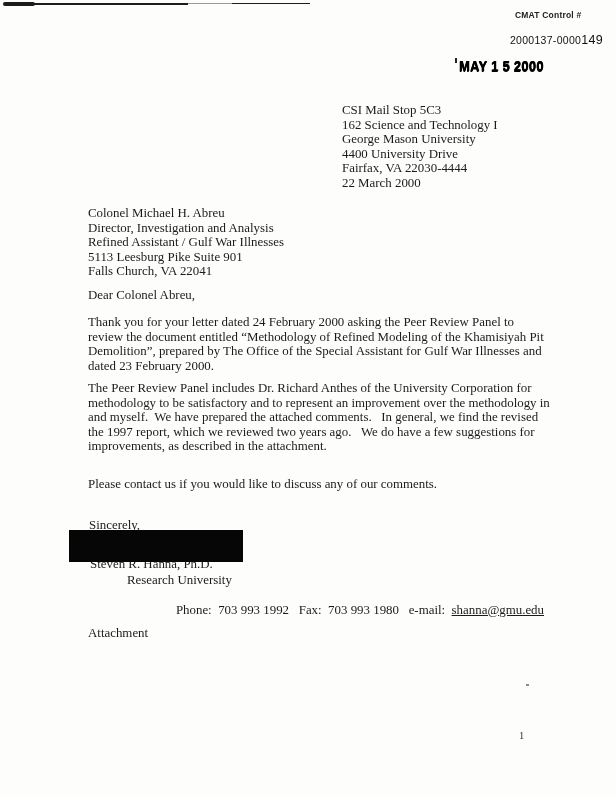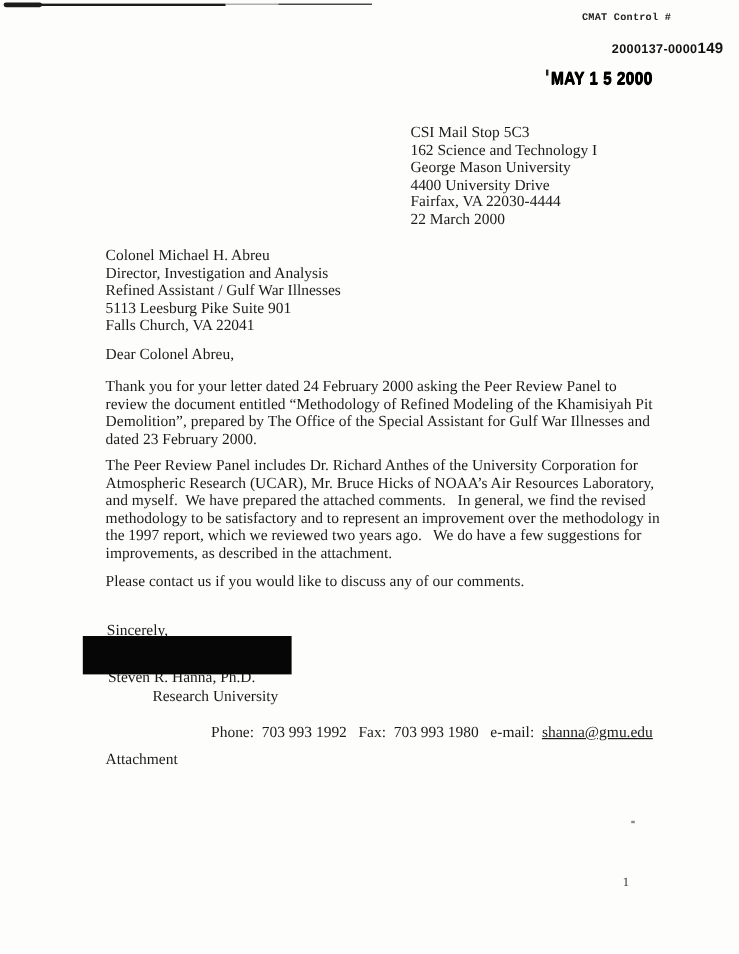--- a/index.html
+++ b/index.html
@@ -18,21 +18,21 @@
   .artifact { background:#1c1c1c; }
   .artifact.faint { background:#9a9a9a; }
   
   .ctrl-label {
     font-family:"Liberation Sans", sans-serif;
     font-weight:bold; font-size:8.5px; color:#222;
     white-space:pre; letter-spacing:0.2px;
   }
   .ctrl-value {
     font-family:"Liberation Sans", sans-serif;
-    font-weight:bold; font-size:10.5px; color:#111;
+    font-weight:normal; font-size:10.5px; color:#111;
     white-space:pre; letter-spacing:0.3px;
   }
   .ctrl-value .big { font-size:12.5px; }
   
   .stamp {
     font-family:"Liberation Sans", sans-serif;
     font-weight:900; font-size:15.5px; color:#000;
     white-space:pre; letter-spacing:0.5px;
     transform:scaleX(0.82) scaleY(0.95);
     transform-origin:left top;
@@ -49,21 +49,21 @@
 </head>
 <body>
 
 <div class="page">
 
   <div class="abs artifact" style="left:3px; top:2px; width:32px; height:4px; border-radius:2px;"></div>
   <div class="abs artifact" style="left:30px; top:3px; width:158px; height:1.5px;"></div>
   <div class="abs artifact faint" style="left:188px; top:3px; width:44px; height:1px;"></div>
   <div class="abs artifact" style="left:232px; top:3px; width:78px; height:1.2px;"></div>
 
-  <div class="abs ctrl-label" style="left:485px; top:10px;font-family:Liberation Mono, monospace;">CMAT Control #</div>
+  <div class="abs ctrl-label" style="left:515px; top:10px;">CMAT Control #</div>
   <div class="abs ctrl-value" style="left:497px; top:21px;">
     <span>2000137-0000</span><span class="big">149</span>
   </div>
 
   <div class="abs stamp-tick" style="left:455px; top:58px;"></div>
   <div class="abs stamp" style="left:459px; top:58px;">MAY 1 5 2000</div>
 
   <div class="abs" style="left:342px; top:103px;">
     <div class="line">CSI Mail Stop 5C3</div>
     <div class="line">162 Science and Technology I</div>
@@ -85,23 +85,22 @@
 
   <div class="abs" style="left:88px; top:315px;">
     <div class="line">Thank you for your letter dated 24 February 2000 asking the Peer Review Panel to</div>
     <div class="line">review the document entitled “Methodology of Refined Modeling of the Khamisiyah Pit</div>
     <div class="line">Demolition”, prepared by The Office of the Special Assistant for Gulf War Illnesses and</div>
     <div class="line">dated 23 February 2000.</div>
   </div>
 
   <div class="abs" style="left:88px; top:381px;">
     <div class="line">The Peer Review Panel includes Dr. Richard Anthes of the University Corporation for</div>
-    <div class="line">Atmospheric Research (UCAR), Mr. Bruce Hicks of NOAA’s Air Resources Laboratory,</div>
+    <div class="line">methodology to be satisfactory and to represent an improvement over the methodology in</div>
     <div class="line">and myself.  We have prepared the attached comments.   In general, we find the revised</div>
-    <div class="line">methodology to be satisfactory and to represent an improvement over the methodology in</div>
     <div class="line">the 1997 report, which we reviewed two years ago.   We do have a few suggestions for</div>
     <div class="line">improvements, as described in the attachment.</div>
   </div>
 
   <div class="abs line" style="left:88px; top:477px;">Please contact us if you would like to discuss any of our comments.</div>
 
   <div class="abs line" style="left:89px; top:518px;">Sincerely,</div>
 
   <div class="abs redaction" style="left:69px; top:530px; width:174px; height:32px;"></div>
 

